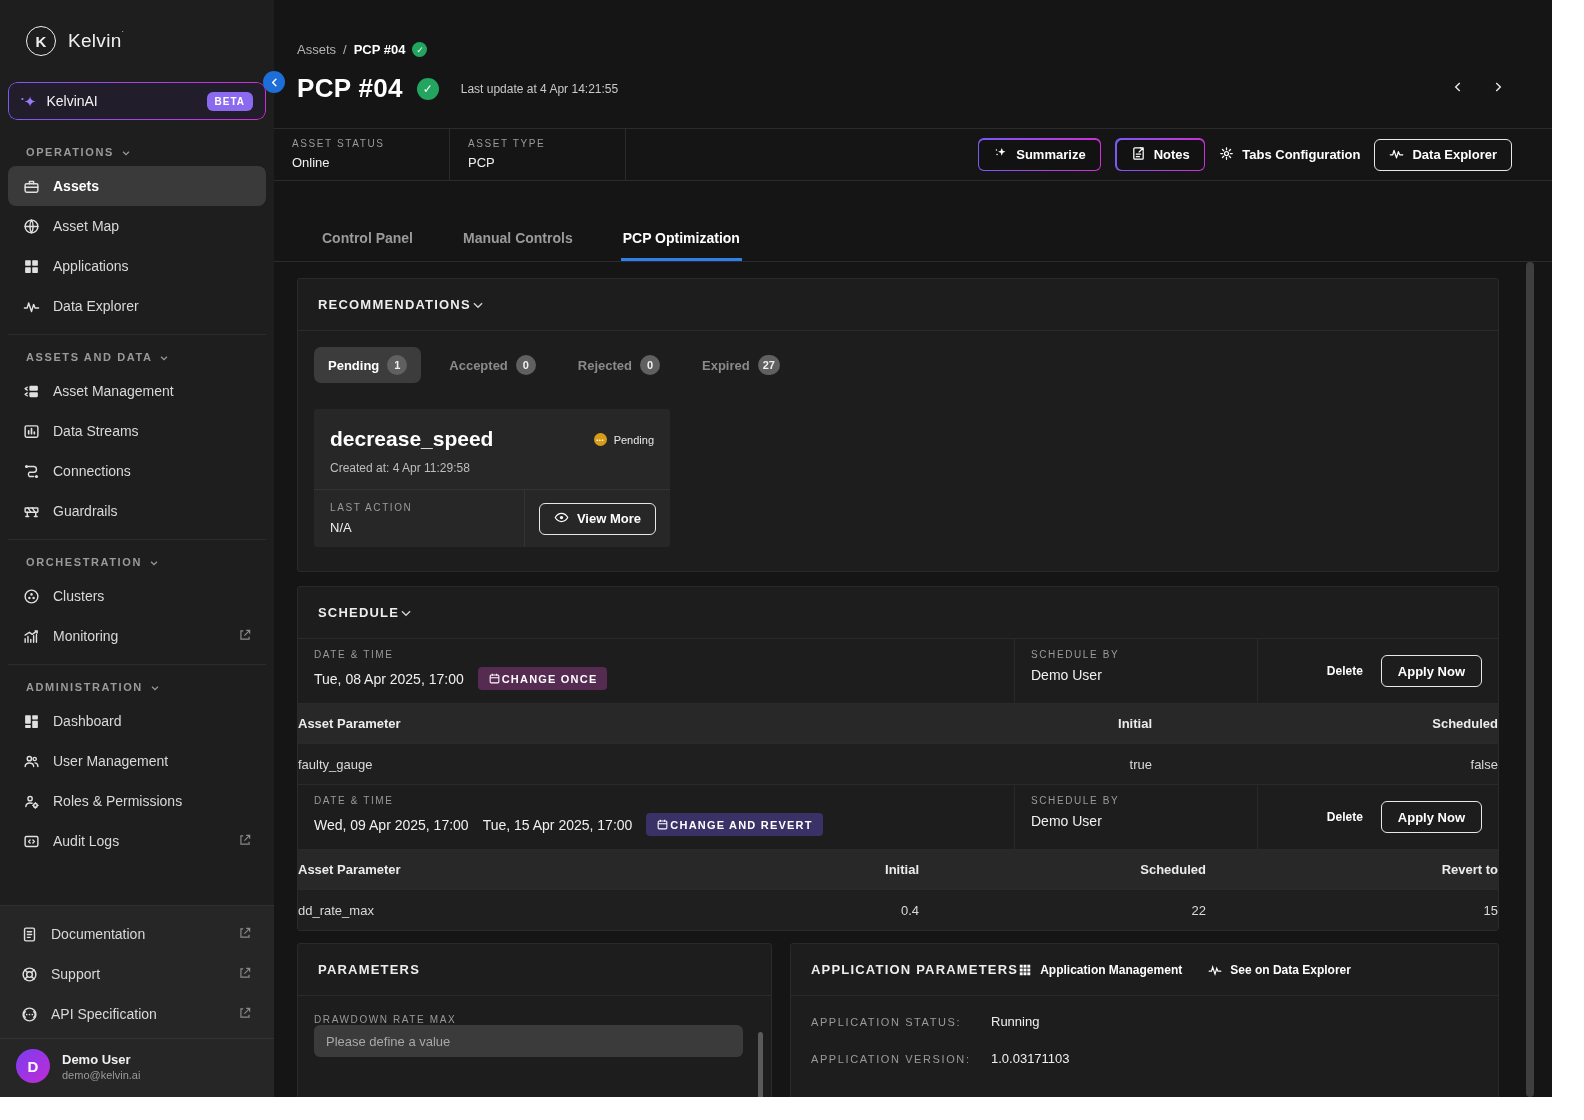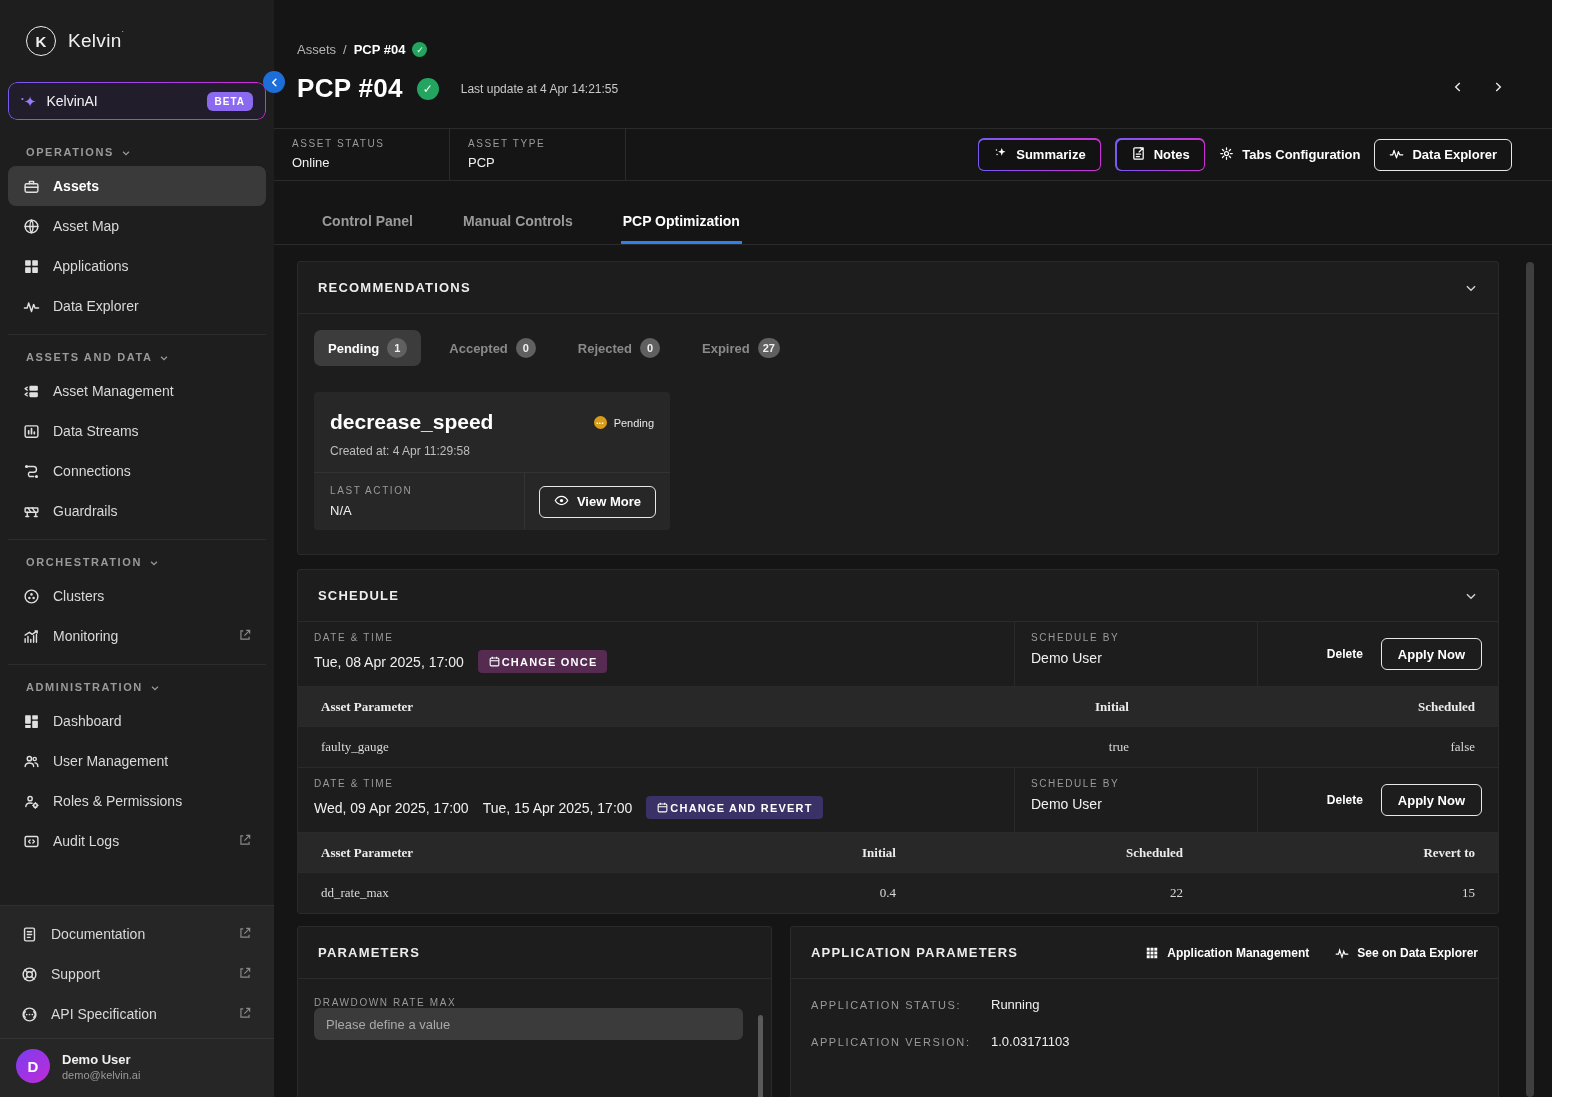--- a/index.html
+++ b/index.html
@@ -59,27 +59,27 @@
   .status-cell .slabel { font-size:10px; letter-spacing:1.6px; color:#9a9a9a; }
   .status-cell .svalue { font-size:13px; color:#f0f0f0; margin-top:6px; }
   .status-actions { margin-left:auto; display:flex; align-items:center; gap:14px; padding-right:40px; }
   .grad-border { position:relative; border-radius:6px; padding:1.5px; background:linear-gradient(90deg,#7a5af5,#cf2fd8); }
   .grad-border > button { background:#121212; border:none; border-radius:5px; height:30px; padding:0 14px; display:flex; align-items:center; gap:8px; color:#fff; font-size:13px; font-weight:bold; cursor:pointer; }
   .ghost-btn { background:none; border:none; height:32px; display:flex; align-items:center; gap:8px; color:#fff; font-size:13px; font-weight:bold; cursor:pointer; }
   .outline-btn { background:none; border:1.5px solid #e8e8e8; border-radius:6px; height:32px; padding:0 14px; display:flex; align-items:center; gap:8px; color:#fff; font-size:13px; font-weight:bold; cursor:pointer; }
   .btn-ic svg { width:15px; height:15px; stroke:#fff; fill:none; stroke-width:2; stroke-linecap:round; stroke-linejoin:round; }
   .btn-ic .f { fill:#fff; stroke:none; }
 
-  .tabs-row { display:flex; gap:46px; padding:0 0 0 46px; margin-top:26px; border-bottom:1px solid #2b2b2b; }
+  .tabs-row { display:flex; gap:46px; padding:0 0 0 46px; margin-top:43px; border-bottom:1px solid #2b2b2b; }
   .tab { padding:6px 2px 12px 2px; font-size:14px; font-weight:bold; color:#9a9a9a; cursor:pointer; border-bottom:3px solid transparent; }
   .tab.active { color:#fff; border-bottom-color:#2f80ed; }
 
   .content { padding:16px 53px 0 23px; }
   .panel { background:#1d1d1d; border:1px solid #2a2a2a; border-radius:3px; }
-  .panel-head { display:flex; align-items:center; justify-content:space-between; padding:18px 20px; }
+  .panel-head { display:flex; align-items:center; padding:18px 20px; }
   .panel-title { font-size:13px; font-weight:bold; letter-spacing:1.2px; color:#ededed; }
   .panel-head .chev { cursor:pointer; display:flex; }
   .panel-head .chev svg { width:14px; height:14px; stroke:#cfcfcf; stroke-width:2.4; fill:none; }
   .panel-divider { border-top:1px solid #2a2a2a; }
 
   
   .filters { display:flex; align-items:center; gap:14px; padding:16px 16px; }
   .pill { display:flex; align-items:center; gap:8px; padding:8px 14px; border-radius:7px; font-size:13px; font-weight:bold; color:#8a8a8a; cursor:pointer; background:transparent; border:none; }
   .pill.active { background:#3c3c3c; color:#fff; }
   .pill .count { min-width:20px; height:20px; padding:0 5px; border-radius:10px; background:#606060; color:#f0f0f0; font-size:11px; display:flex; align-items:center; justify-content:center; }
@@ -107,21 +107,21 @@
   .sval { font-size:14px; color:#f0f0f0; }
   .badge { display:flex; align-items:center; gap:1px; border-radius:4px; padding:5px 10px; font-size:11px; font-weight:bold; letter-spacing:1.2px; color:#fff; }
   .badge svg { width:13px; height:13px; stroke:#fff; stroke-width:2; fill:none; }
   .badge.once { background:#562b52; }
   .badge.revert { background:#3a3166; }
   .text-btn { background:none; border:none; color:#fff; font-size:12px; font-weight:bold; cursor:pointer; }
   .apply-btn { background:none; border:1.5px solid #e8e8e8; border-radius:6px; height:32px; padding:0 16px; color:#fff; font-size:13px; font-weight:bold; cursor:pointer; }
 
   .ptable-head { display:flex; background:#282828; border-bottom:1px solid #2a2a2a; height:40px; align-items:center; font-size:13px; font-weight:bold; color:#ececec; }
   .ptable-row { display:flex; background:#1f1f1f; height:40px; align-items:center; font-size:13px; color:#d9d9d9; }
-  .tc { padding:0 23px;font-family:Liberation Serif, serif; }
+  .tc { padding:0 0; }
   .tc-name { flex:1; text-align:left; }
   .t1-c2 { width:420px; text-align:right; }
   .t1-c3 { width:346px; text-align:right; }
   .t2-c2 { width:300px; text-align:right; }
   .t2-c3 { width:287px; text-align:right; }
   .t2-c4 { width:292px; text-align:right; }
 
   
   .bottom-row { display:flex; gap:18px; margin-top:12px; }
   .params-panel { position:relative; width:475px; flex:0 0 475px; height:220px; }

